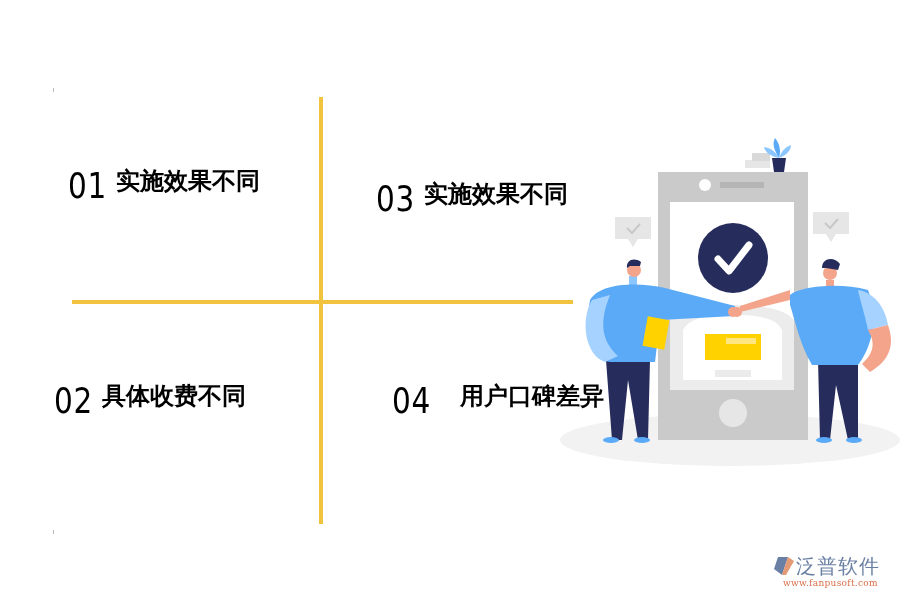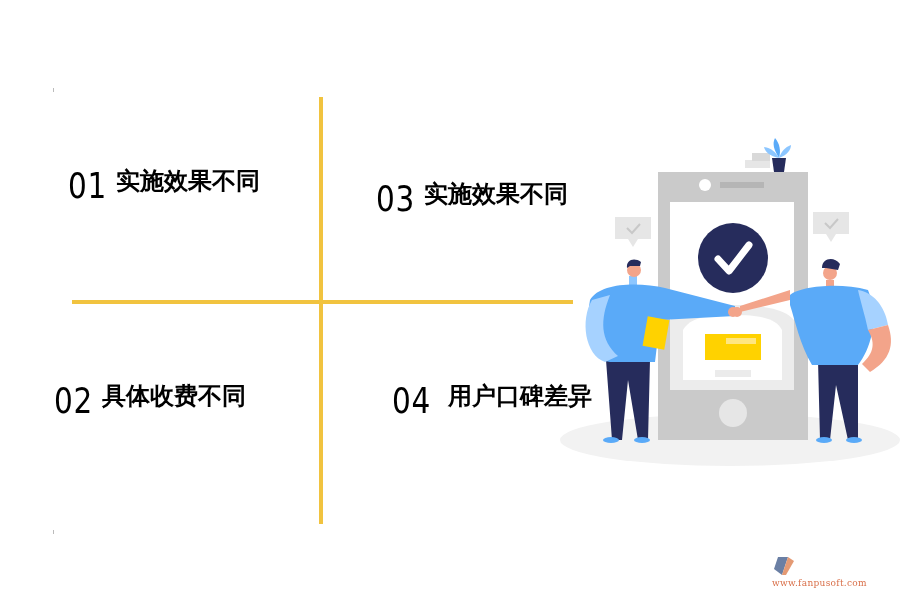--- a/index.html
+++ b/index.html
@@ -6,21 +6,21 @@
     body { width: 900px; height: 600px; background: #ffffff; position: relative; overflow: hidden; font-family: "DejaVu Sans", sans-serif; }
     .vline { position: absolute; left: 319px; top: 97px; width: 4px; height: 427px; background: #f1c33f; }
     .hline { position: absolute; left: 72px; top: 300px; width: 501px; height: 4px; background: #f1c33f; }
     .tick { position: absolute; left: 53px; width: 1px; height: 4px; background: #bbbbbb; }
     .item { position: absolute; display: flex; align-items: flex-start; color: #000000; }
     .num { font-family: "DejaVu Sans", sans-serif; font-size: 36px; font-weight: normal; letter-spacing: 1px; transform: scaleX(0.82); transform-origin: left; display: inline-block; width: 48px; }
     .label { font-family: "DejaVu Sans", sans-serif; font-size: 24px; font-weight: bold; }
     .illus { position: absolute; left: 560px; top: 130px; width: 340px; height: 340px; }
     .logo { position: absolute; left: 770px; top: 553px; width: 125px; height: 40px; }
     .logo-text { position: absolute; left: 26px; top: 0; font-size: 20px; color: #6a7fa4; letter-spacing: 1px; }
-    .logo-url { position: absolute; left: 2px; top: 25px; font-family: "DejaVu Serif", serif; font-size: 9px; color: #d9704a; letter-spacing: 0.3px; text-align: center; }
+    .logo-url { position: absolute; left: 13px; top: 25px; font-family: "DejaVu Serif", serif; font-size: 9px; color: #d9704a; letter-spacing: 0.3px; text-align: center; }
   </style>
 </head>
 <body>
 
 <div>
   <div class="tick" style="top:88px"></div>
   <div class="tick" style="top:530px"></div>
 
   <div class="vline"></div>
   <div class="hline"></div>
@@ -32,21 +32,21 @@
   <div class="item" style="left:376px; top:178px">
     <span class="num">03</span>
     <span class="label">实施效果不同</span>
   </div>
   <div class="item" style="left:54px; top:380px">
     <span class="num">02</span>
     <span class="label">具体收费不同</span>
   </div>
   <div class="item" style="left:392px; top:380px">
     <span class="num">04</span>
-    <span class="label" style="margin-left:8px">用户口碑差异</span>
+    <span class="label" style="margin-left:20px">用户口碑差异</span>
   </div>
 
   <svg class="illus" viewBox="560 130 340 340">
 
     <ellipse cx="730" cy="440" rx="170" ry="26" fill="#f2f2f2"></ellipse>
 
     <rect x="745" y="160" width="25" height="8" fill="#e6e6e6"></rect>
     <rect x="752" y="153" width="18" height="8" fill="#d9d9d9"></rect>
     <g>
       <path d="M772 158 h14 l-2 14 h-10 z" fill="#262c5c"></path>
@@ -108,15 +108,16 @@
       <path d="M868 330 L888 325 C895 345 890 360 870 372 L862 364 C875 352 875 342 868 330 Z" fill="#f3a48a"></path>
       <circle cx="737" cy="312" r="5" fill="#f3a48a"></circle>
     </g>
   </svg>
 
   <div class="logo">
     <svg width="24" height="22" viewBox="0 0 24 22" style="position:absolute;left:2px;top:2px">
       <path d="M6 2 L16 2 L10 20 L2 14 Z" fill="#6a7fa4"></path>
       <path d="M16 2 L22 6 L14 20 L10 20 Z" fill="#e49a74"></path>
     </svg>
+    <span class="logo-text">泛普软件</span>
     <span class="logo-url">www.fanpusoft.com</span>
   </div>
 </div>
 
 </body></html>

